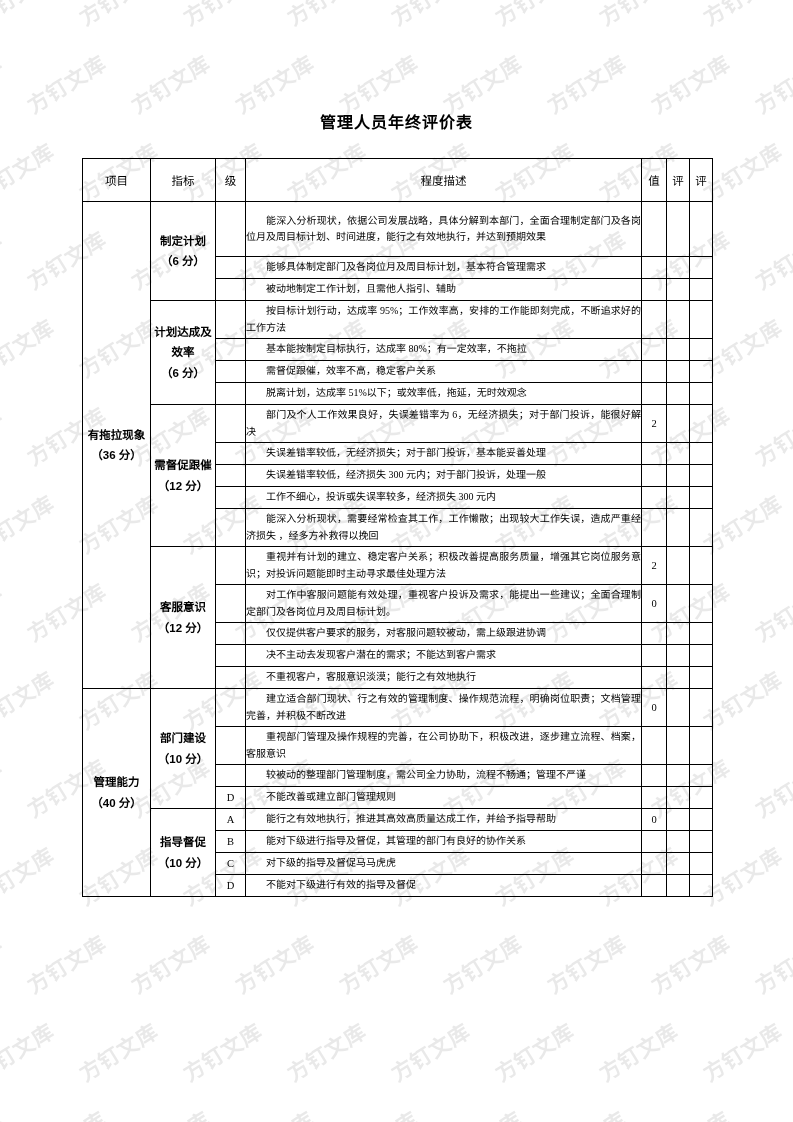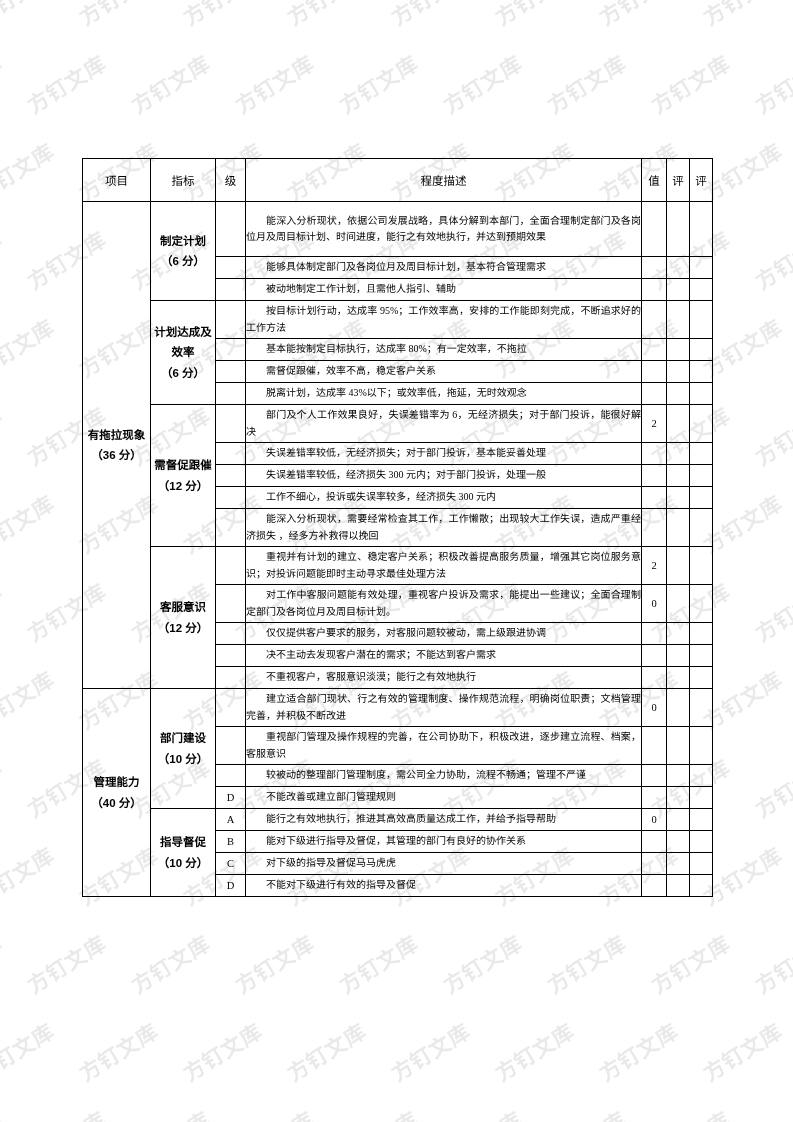--- a/index.html
+++ b/index.html
@@ -261,20 +261,21 @@
     <div class="wm" style="left: 230px; top: 1124px;">方钉文库</div>
     <div class="wm" style="left: 334px; top: 1124px;">方钉文库</div>
     <div class="wm" style="left: 438px; top: 1124px;">方钉文库</div>
     <div class="wm" style="left: 542px; top: 1124px;">方钉文库</div>
     <div class="wm" style="left: 646px; top: 1124px;">方钉文库</div>
     <div class="wm" style="left: 750px; top: 1124px;">方钉文库</div>
   </div>
 
 <div id="page">
 
+  <div id="doc-title">管理人员年终评价表</div>
 
   <div id="eval-table-wrap">
     <table class="eval">
       <colgroup>
         <col class="c-project">
           <col class="c-indicator">
           <col class="c-grade">
         <col class="c-desc">
           <col class="c-value">
           <col class="c-score1">
@@ -352,21 +353,21 @@
             <td class="desc">
               <span class="indent">需督促跟催，效率不高，稳定客户关系</span>
             </td>
             <td class="value"></td>
             <td class="score"></td>
             <td class="score"></td>
           </tr>
           <tr class="r1">
             <td class="grade"></td>
             <td class="desc">
-              <span class="indent">脱离计划，达成率 43%以下；或效率低，拖延，无时效观念</span>
+              <span class="indent">脱离计划，达成率 51%以下；或效率低，拖延，无时效观念</span>
             </td>
             <td class="value"></td>
             <td class="score"></td>
             <td class="score"></td>
           </tr>
           <tr class="r2">
             <td class="indicator" rowspan="5">
               <span class="line">需督促跟催</span>
               <span class="line">（12 分）</span>
             </td>

